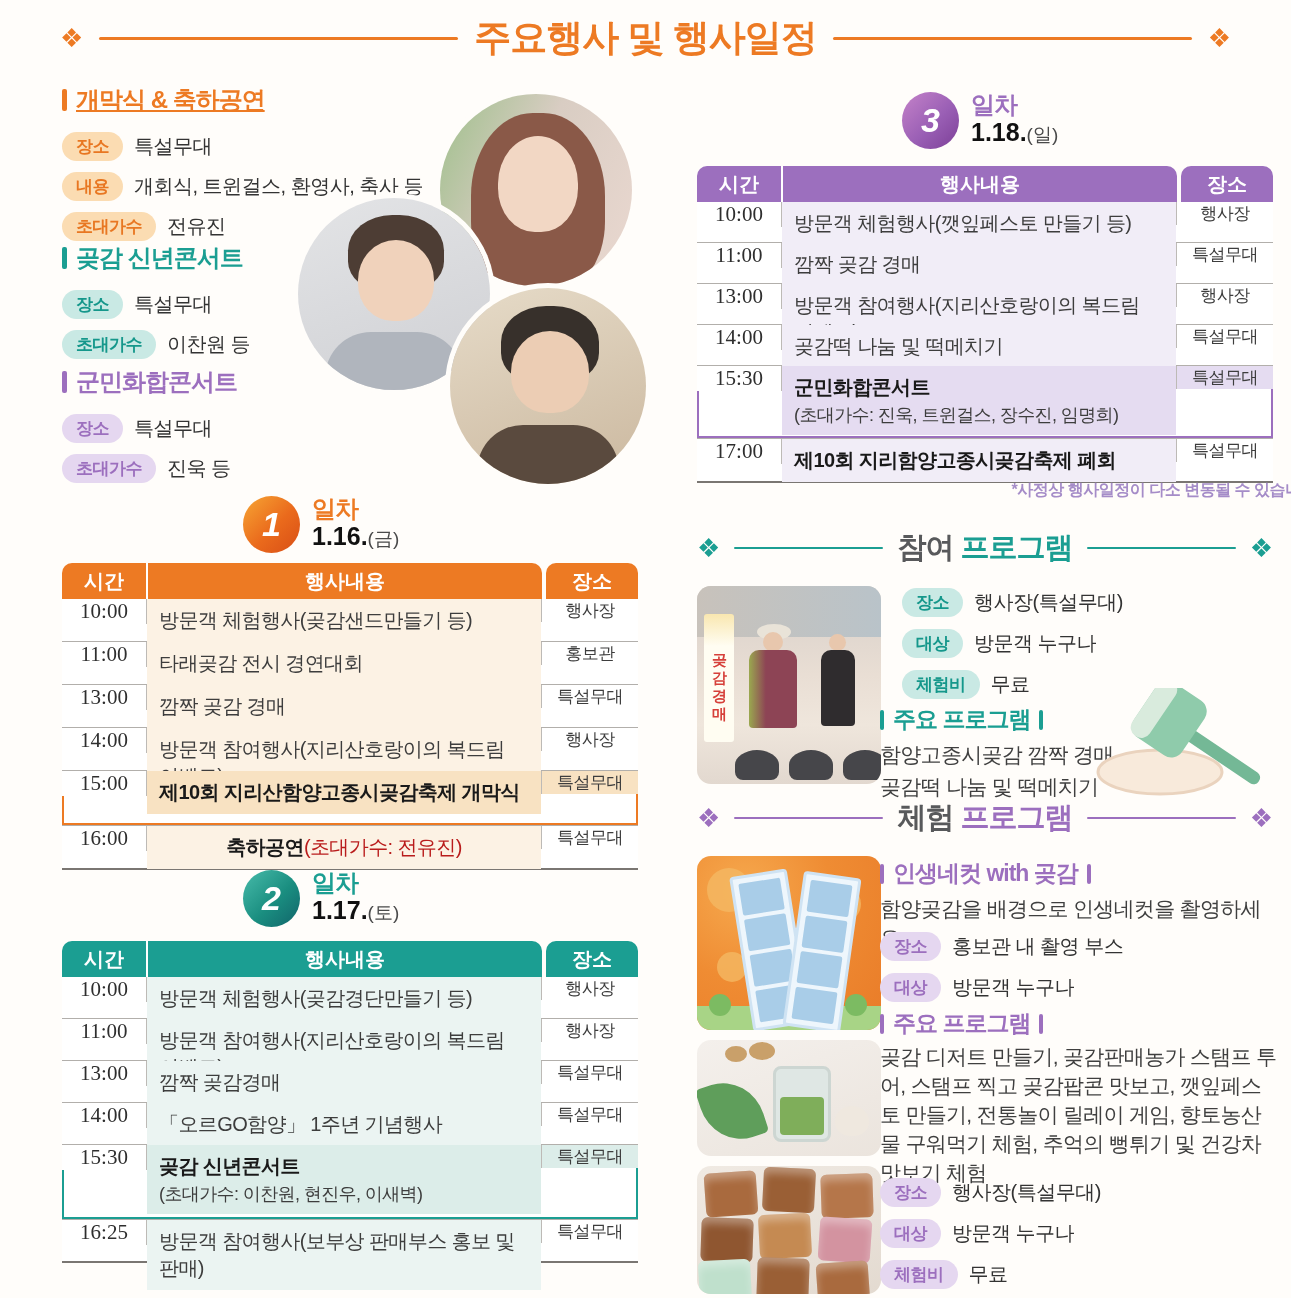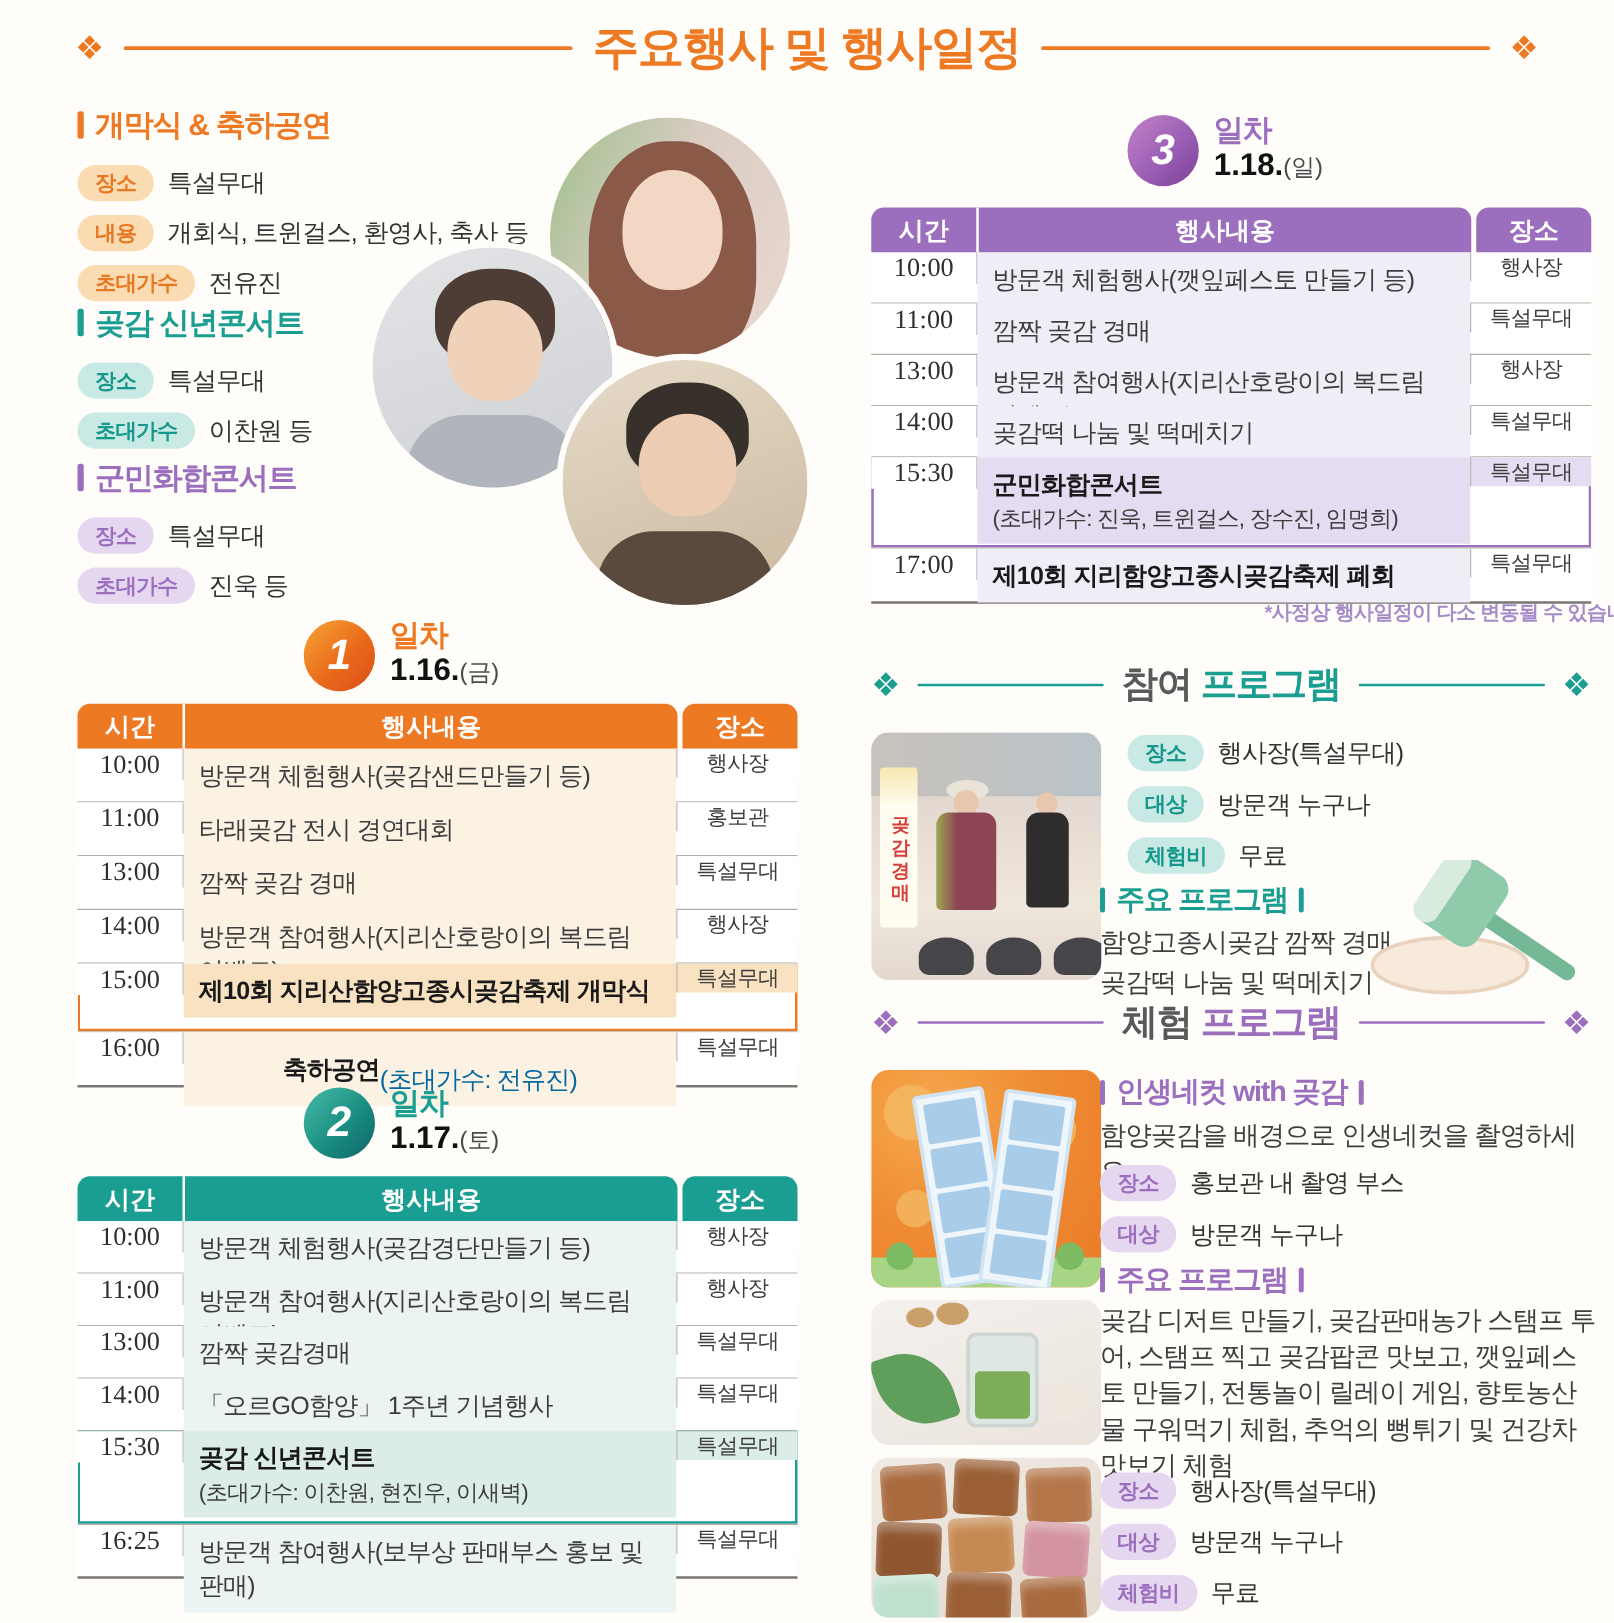--- a/index.html
+++ b/index.html
@@ -19,21 +19,21 @@
                   display:flex;align-items:center;gap:16px;}
   .orn{font-size:26px;line-height:1;}
   .main-title-row .orn{color:#ED7A23;}
   .hline{flex:1;height:3px;background:#ED7A23;border-radius:2px;}
   .main-title{font-size:37px;font-weight:bold;color:#ED7A23;letter-spacing:-1px;white-space:nowrap;}
 
   
   .info-sec{position:absolute;left:62px;width:420px;}
   .sec-title{display:flex;align-items:center;font-size:24px;font-weight:bold;letter-spacing:-1px;}
   .sec-title .vbar{display:inline-block;width:5px;height:22px;border-radius:2px;margin-right:9px;}
-  .t-orange{color:#ED7A23;} .t-orange .vbar{background:#ED7A23;}
+  .t-orange{color:#ED7A23;text-decoration:underline;} .t-orange .vbar{background:#ED7A23;}
   .t-teal{color:#1B9E92;}   .t-teal .vbar{background:#1B9E92;}
   .t-purple{color:#9C6FBE;} .t-purple .vbar{background:#9C6FBE;}
   .field-row{display:flex;align-items:center;margin-top:11px;}
   .pill{display:inline-flex;align-items:center;justify-content:center;background:var(--pill-bg);
         color:var(--pill-tx);font-weight:bold;font-size:17px;border-radius:16px;
         padding:3px 14px;letter-spacing:-0.5px;white-space:nowrap;}
   .field-val{margin-left:11px;font-size:20px;color:#333;letter-spacing:-0.5px;white-space:nowrap;}
 
   
   .photo-circle{position:absolute;border-radius:50%;overflow:hidden;box-shadow:0 0 0 5px #fffdfa;}
@@ -71,21 +71,21 @@
   .td.time{width:84px;justify-content:center;font-family:"Liberation Serif","DejaVu Serif",serif;
            font-size:21px;color:#2e2e2e;border-right:1px solid #bdbab6;background:#fff;}
   .td.content{flex:1;padding:8px 12px;font-size:20px;color:#3d3d3d;letter-spacing:-0.6px;
               background:var(--tint);flex-direction:column;align-items:flex-start;justify-content:center;}
   .td.place{width:96px;justify-content:center;font-size:17px;color:#3d3d3d;letter-spacing:-0.5px;
             border-left:1px solid #bdbab6;background:#fff;text-align:center;}
   .tr.hl{box-shadow:inset 0 0 0 2px var(--accent);}
   .tr.hl .td.content,.tr.hl .td.place{background:var(--hl-bg);}
   .b{font-weight:bold;color:#191919;}
   .sub{font-size:18px;color:#3d3d3d;margin-top:2px;}
-  .inline-rest{font-weight:normal;color:#0369a1;margin-top:16px;}
+  .inline-rest{font-weight:normal;color:#b91c1c;}
 
   .sched-note{position:absolute;font-size:16px;color:#A58CC8;font-weight:bold;letter-spacing:-0.5px;
               text-align:right;}
 
   
   .prog-header{position:absolute;left:697px;width:576px;display:flex;align-items:center;gap:14px;}
   .prog-header .hline2{flex:1;height:2.5px;border-radius:2px;}
   .prog-title{font-size:29px;font-weight:bold;letter-spacing:-1px;white-space:nowrap;}
   .prog-title .gray{color:#58595B;}
   .ph-teal .orn{color:#1B9E92;} .ph-teal .hline2{background:#1B9E92;} .ph-teal .colored{color:#1B9E92;}

